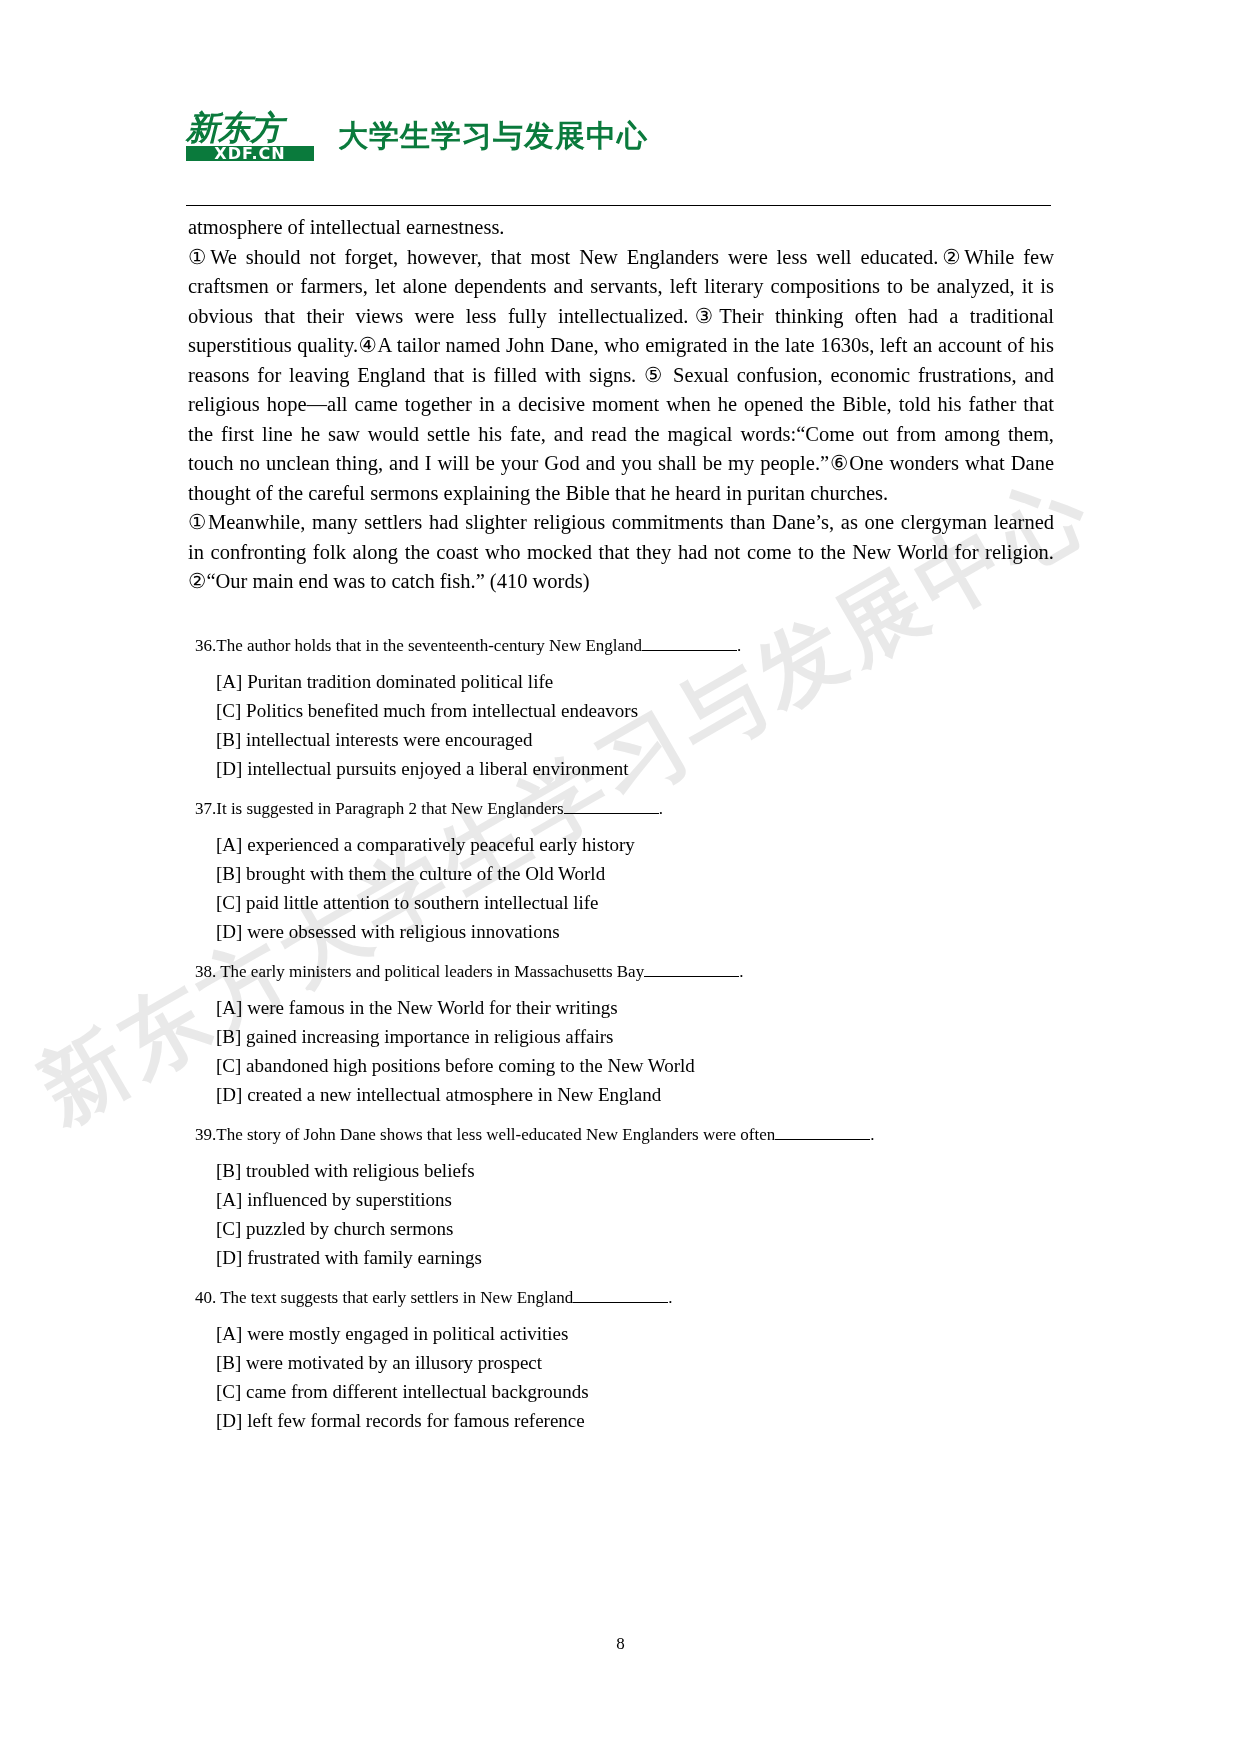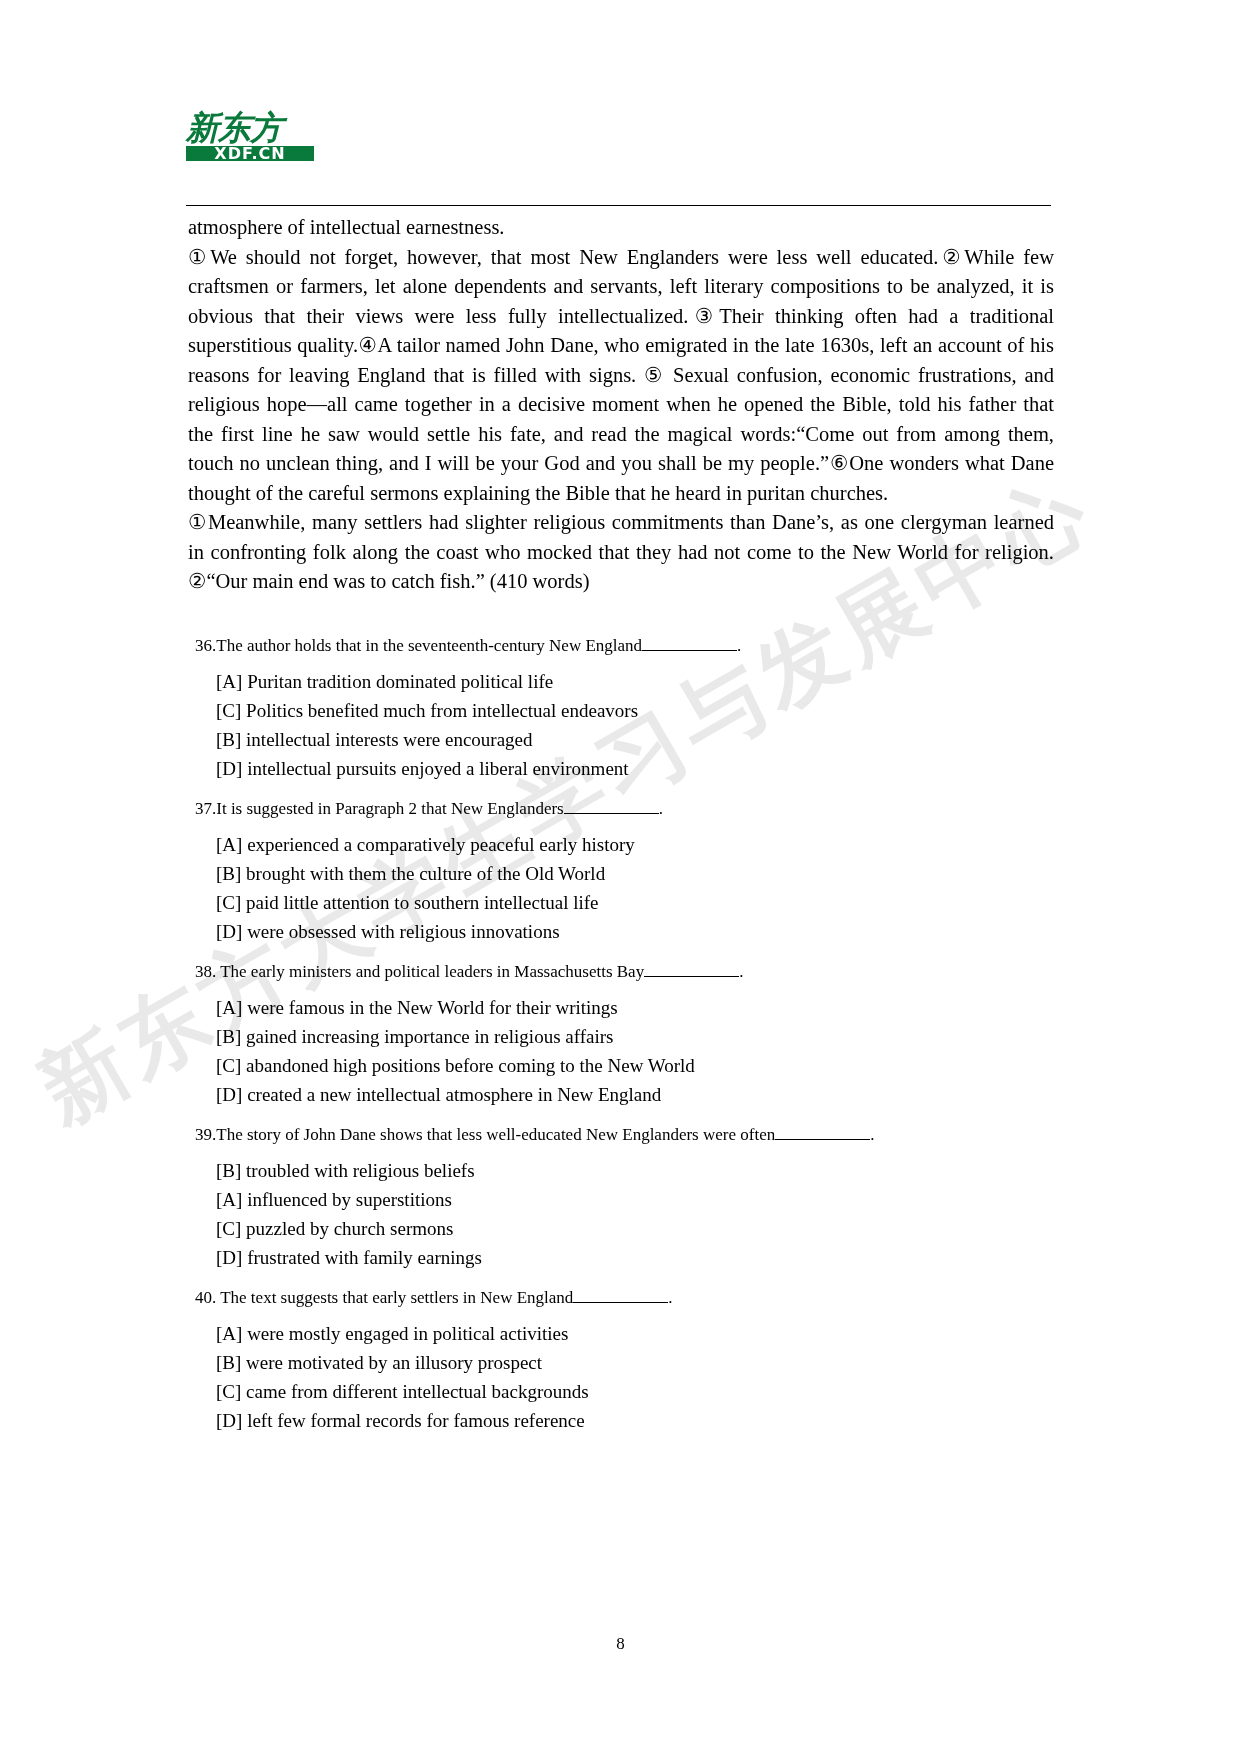--- a/index.html
+++ b/index.html
@@ -159,20 +159,21 @@
 
 <div class="page">
 
   <div class="header">
     <div class="logo-mark">
       <div class="logo-cn">新东方</div>
       <div class="logo-bar">
         <span>XDF.CN</span>
       </div>
     </div>
+    <div class="logo-text">大学生学习与发展中心</div>
   </div>
 
   <div class="top-rule"></div>
 
   <div class="watermark">新东方大学生学习与发展中心</div>
 
   <div class="content">
 
     <p class="para">atmosphere of intellectual earnestness.</p>
 

